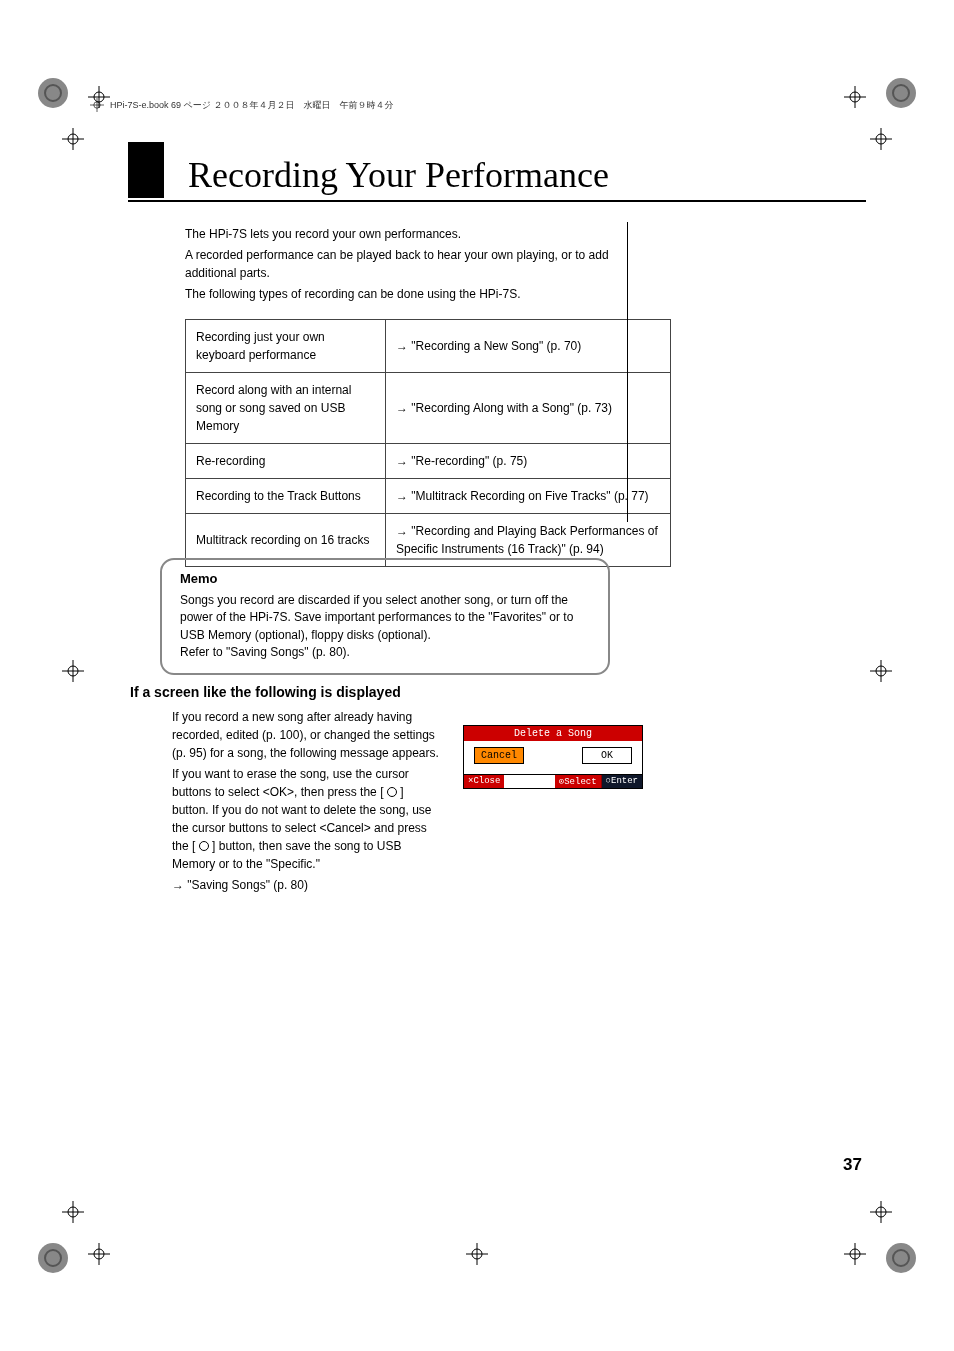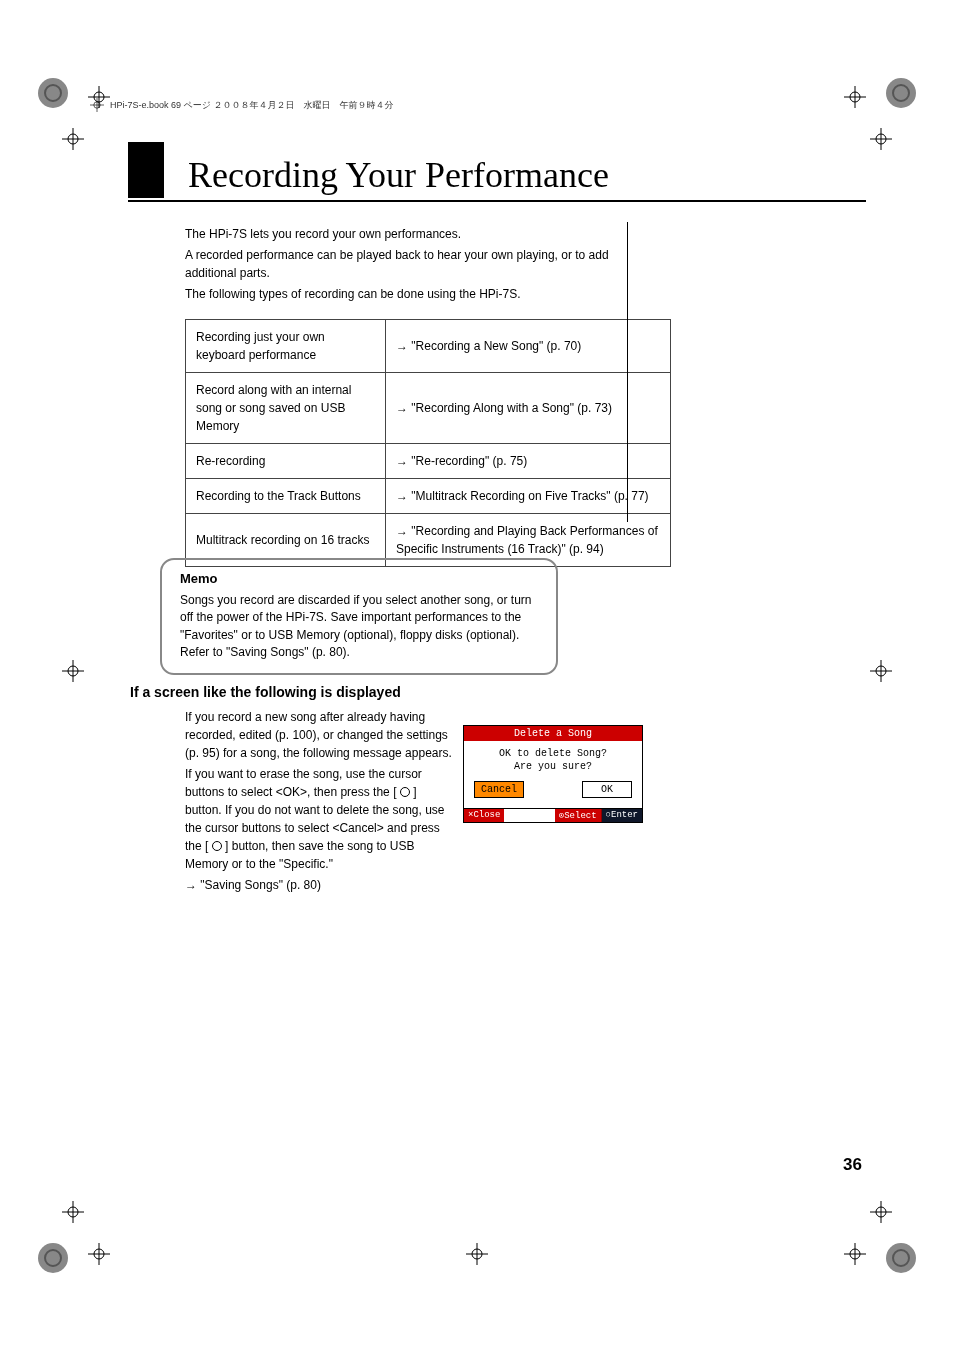--- a/index.html
+++ b/index.html
@@ -87,21 +87,21 @@
   table.recording td {
     border: 1px solid #444;
     padding: 8px 10px;
     vertical-align: middle;
   }
   table.recording td:first-child { width: 200px; }
   .memo-box {
     position: absolute;
     top: 558px;
     left: 160px;
-    width: 398px;
+    width: 450px;
     border: 2px solid #888;
     border-radius: 14px;
     padding: 10px 18px 12px 18px;
     font-size: 12px;
     line-height: 1.45;
   }
   .memo-box .memo-title {
     font-weight: bold;
     margin-bottom: 3px;
     font-size: 13px;
@@ -111,21 +111,21 @@
     top: 684px;
     left: 130px;
     width: 490px;
   }
   .section2-title {
     font-weight: bold;
     font-size: 14px;
     margin-bottom: 8px;
   }
   .section2-body {
-    margin-left: 55px;
+    margin-left: 42px;
     width: 270px;
     font-size: 12px;
     line-height: 1.5;
   }
   .section2-body p { margin-bottom: 3px; }
   .circle-btn {
     display:inline-block;
     width:10px; height:10px;
     border:1.4px solid #000;
     border-radius:50%;
@@ -315,29 +315,25 @@
       <span>] button. If you do not want to delete the song, use the cursor buttons to select &lt;Cancel&gt; and press the [</span>
       <span class="circle-btn"></span>
       <span>] button, then save the song to USB Memory or to the "Specific."</span>
     </p>
     <p>→ "Saving Songs" (p. 80)</p>
   </div>
 </div>
 
 <div class="dialog">
   <div class="d-title">Delete a Song</div>
-  <div class="d-body">
-    <div>OK to delete Song?</div>
-    <div>Are you sure?</div>
-  </div>
   <div class="d-row">
     <div class="d-btn cancel">Cancel</div>
     <div class="d-btn">OK</div>
   </div>
   <div class="d-foot">
     <span class="f1">×Close</span>
     <span class="f2"></span>
     <span class="f3">⊙Select</span>
     <span class="f4">○Enter</span>
   </div>
 </div>
 
-<div class="page-num">36</div>
+<div class="page-num">37</div>
 
 </body></html>

